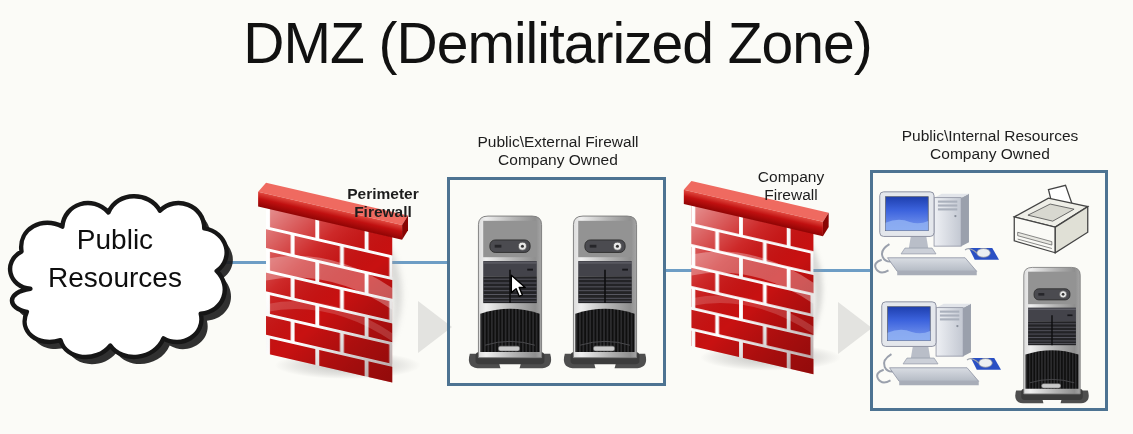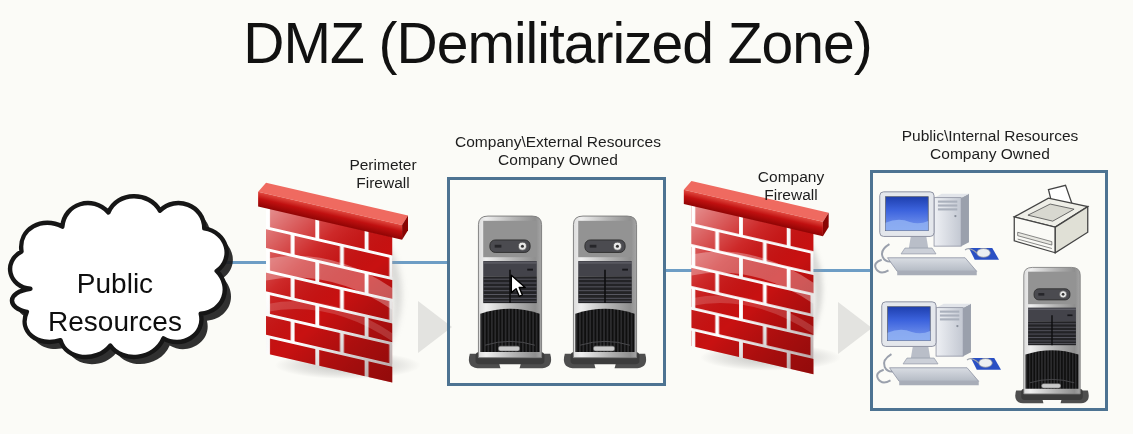--- a/index.html
+++ b/index.html
@@ -13,21 +13,21 @@
   #title{
     left:0;top:10px;width:1133px;text-align:center;
     font-size:57px;font-weight:500;letter-spacing:-1px;color:#111;
     transform:translateX(-9px);
     z-index:4;
   }
   .small-label{
     font-size:15.5px;line-height:18px;text-align:center;color:#1d1d1d;z-index:4;
   }
   .cloud-label{
-    font-size:28px;line-height:38px;text-align:center;color:#0e0e0e;z-index:3;margin-top:44px;
+    font-size:28px;line-height:38px;text-align:center;color:#0e0e0e;z-index:3;
   }
   .net-line{height:3px;background:#6d9dc5;z-index:1;}
   .zone-box{border:3px solid #4d7392;background:transparent;z-index:2;box-sizing:border-box;}
   .icon-layer{z-index:3;}
   .fw-layer{z-index:2;}
   .chev{z-index:1;}
   #cursor{z-index:6;}
   svg{display:block;overflow:visible;}
 </style>
 </head>
@@ -195,27 +195,27 @@
       <use href="#sym-cloud"></use>
     </svg>
   <div class="abs cloud-label" style="left:25px;top:221px;width:180px;">
     <div>Public</div>
     <div>Resources</div>
   </div>
 
   <svg class="abs fw-layer" style="left:254px;top:174px;width:168px;height:212px;">
       <use href="#sym-firewall"></use>
     </svg>
-  <div class="abs small-label" style="left:328px;top:156px;width:110px;">
+  <div class="abs small-label" style="left:328px;top:185px;width:110px;font-weight:bold;">
     <div>Perimeter</div>
     <div>Firewall</div>
   </div>
 
   <div class="abs small-label" style="left:447px;top:133px;width:222px;">
-    <div>Company\External Resources</div>
+    <div>Public\External Firewall</div>
     <div>Company Owned</div>
   </div>
   <div class="abs zone-box" style="left:447px;top:177px;width:219px;height:209px;"></div>
   <svg class="abs icon-layer" style="left:466px;top:211px;width:88px;height:167px;">
       <use href="#sym-server"></use>
     </svg>
   <svg class="abs icon-layer" style="left:561px;top:211px;width:88px;height:167px;">
       <use href="#sym-server"></use>
     </svg>
 

